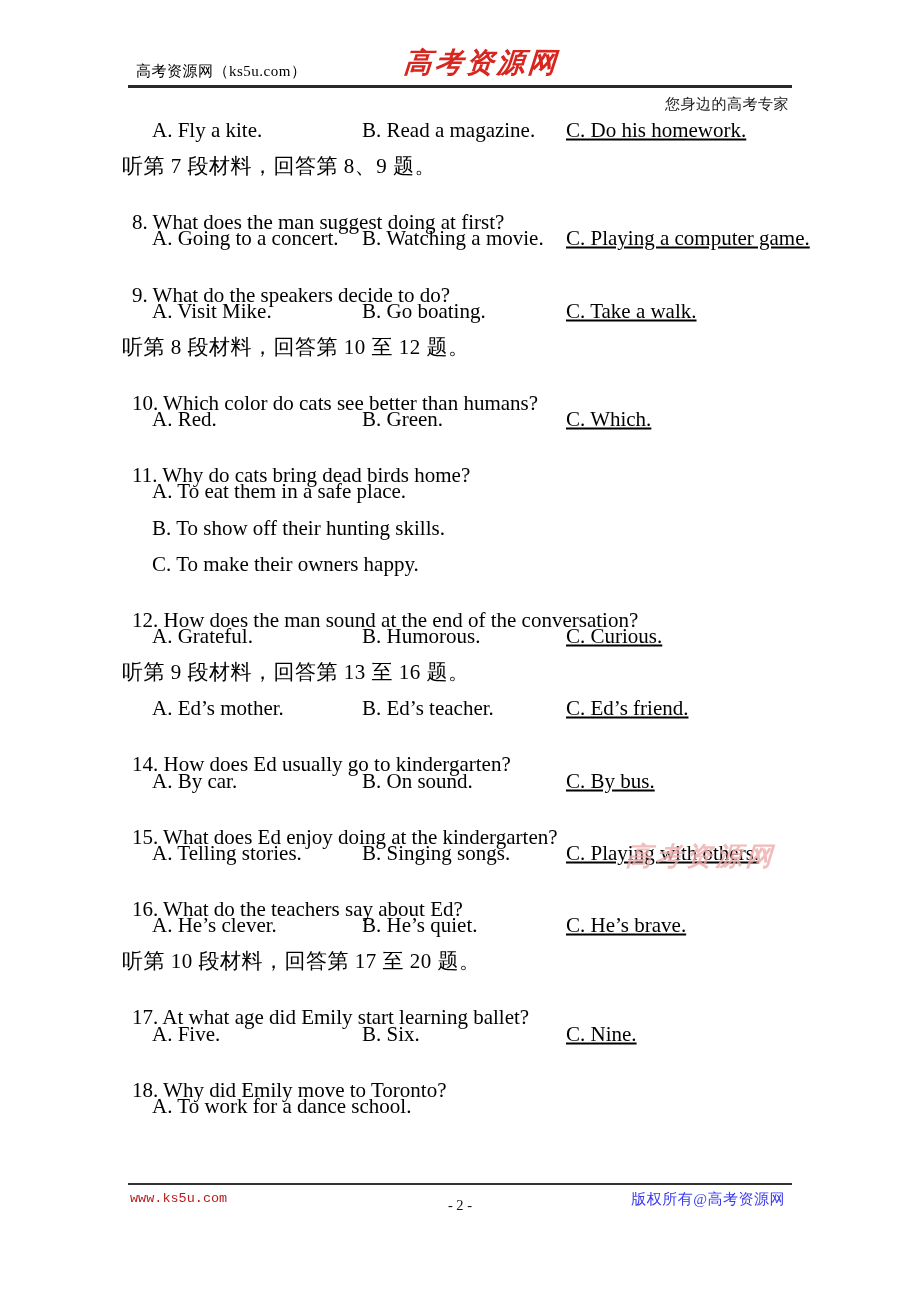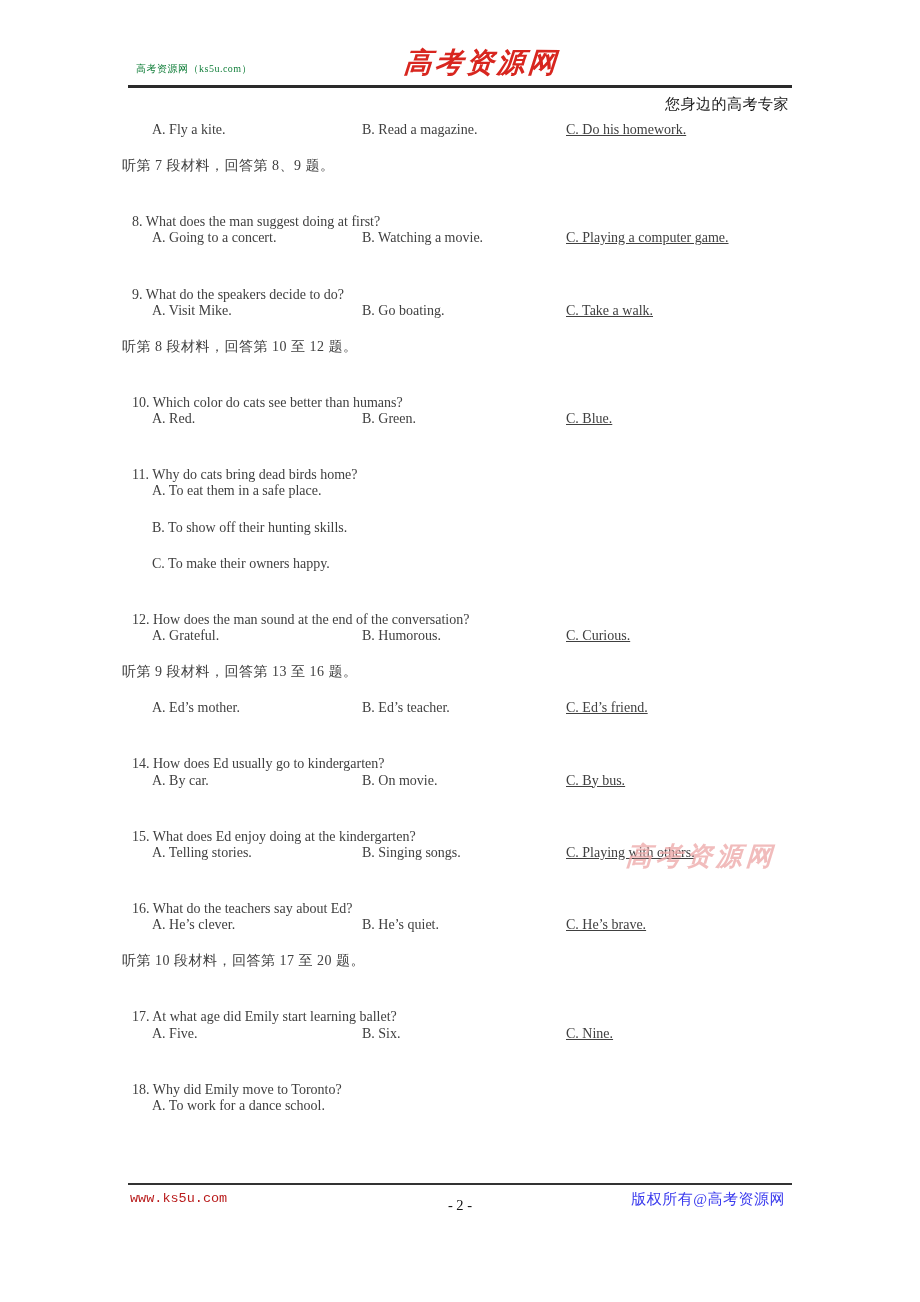--- a/index.html
+++ b/index.html
@@ -4,42 +4,42 @@
 <style>
   html,body{margin:0;padding:0;background:#ffffff;}
   body{
     width:920px;height:1302px;position:relative;overflow:hidden;
     font-family:"Liberation Serif", serif;color:#000;
   }
   .page{position:absolute;inset:0;background:#fff;}
 
   
   .header-left{
-    position:absolute;left:136px;top:62px;font-size:10px;letter-spacing:.5px;
-    white-space:nowrap;color:#15803d;
+    position:absolute;left:136px;top:62px;font-size:15px;letter-spacing:.5px;
+    white-space:nowrap;color:#000000;
   }
   .header-logo{
     position:absolute;left:404px;top:44px;font-size:28px;font-weight:bold;
     font-style:italic;letter-spacing:3px;white-space:nowrap;
     transform:skewX(-4deg);
   }
   .header-right{
     position:absolute;right:131px;top:63px;font-size:15px;letter-spacing:.5px;
     white-space:nowrap;color:#1a1a1a;margin-top:32px;
   }
   .header-rule{
     position:absolute;left:128px;width:664px;top:85px;height:2.5px;background:#2a2a2a;
   }
 
   
   .content{position:absolute;left:0;top:112px;width:920px;}
   .line{position:relative;height:36.15px;}
   .txt{
     position:absolute;top:50%;transform:translateY(-50%);
-    white-space:nowrap;font-size:14px;color:#404040;text-align:center;
+    white-space:nowrap;font-size:21px;color:#000000;text-align:center;
   }
   .ques{left:132px;margin-top:20px;}
   .instr{left:122px;letter-spacing:.5px;}
   .optfull{left:152px;}
   .optA{left:152px;}
   .optB{left:362px;}
   .optC{left:566px;text-decoration:underline;}
 
   
   .watermark{
@@ -104,21 +104,21 @@
       </div>
       <div class="line">
         <span class="txt instr">听第 8 段材料，回答第 10 至 12 题。</span>
       </div>
       <div class="line">
         <span class="txt ques">10. Which color do cats see better than humans?</span>
       </div>
       <div class="line">
         <span class="txt optA">A. Red.</span>
         <span class="txt optB">B. Green.</span>
-        <span class="txt optC">C. Blue.</span>
+        <span class="txt optC">C. Which.</span>
       </div>
       <div class="line">
         <span class="txt ques">11. Why do cats bring dead birds home?</span>
       </div>
       <div class="line">
         <span class="txt optfull">A. To eat them in a safe place.</span>
       </div>
       <div class="line">
         <span class="txt optfull">B. To show off their hunting skills.</span>
       </div>
@@ -139,21 +139,21 @@
       <div class="line">
         <span class="txt optA">A. Ed’s mother.</span>
         <span class="txt optB">B. Ed’s teacher.</span>
         <span class="txt optC">C. Ed’s friend.</span>
       </div>
       <div class="line">
         <span class="txt ques">14. How does Ed usually go to kindergarten?</span>
       </div>
       <div class="line">
         <span class="txt optA">A. By car.</span>
-        <span class="txt optB">B. On movie.</span>
+        <span class="txt optB">B. On sound.</span>
         <span class="txt optC">C. By bus.</span>
       </div>
       <div class="line">
         <span class="txt ques">15. What does Ed enjoy doing at the kindergarten?</span>
       </div>
       <div class="line">
         <span class="txt optA">A. Telling stories.</span>
         <span class="txt optB">B. Singing songs.</span>
         <span class="txt optC">C. Playing with others.</span>
       </div>

